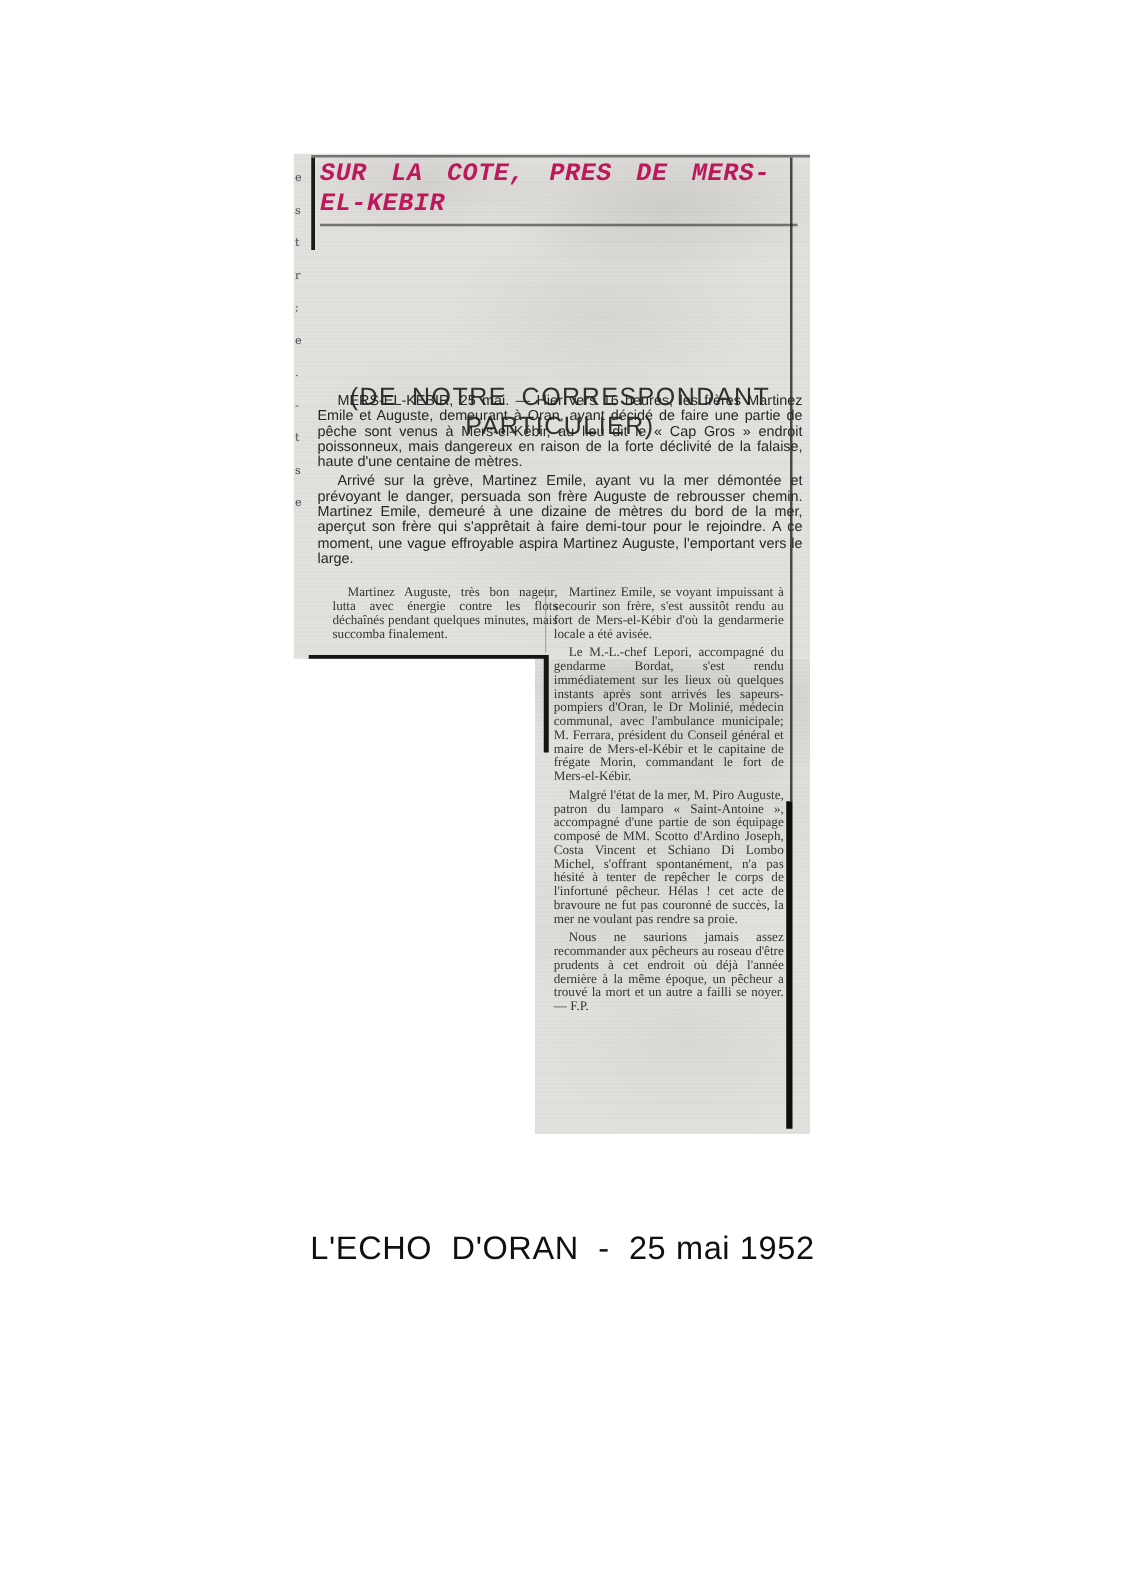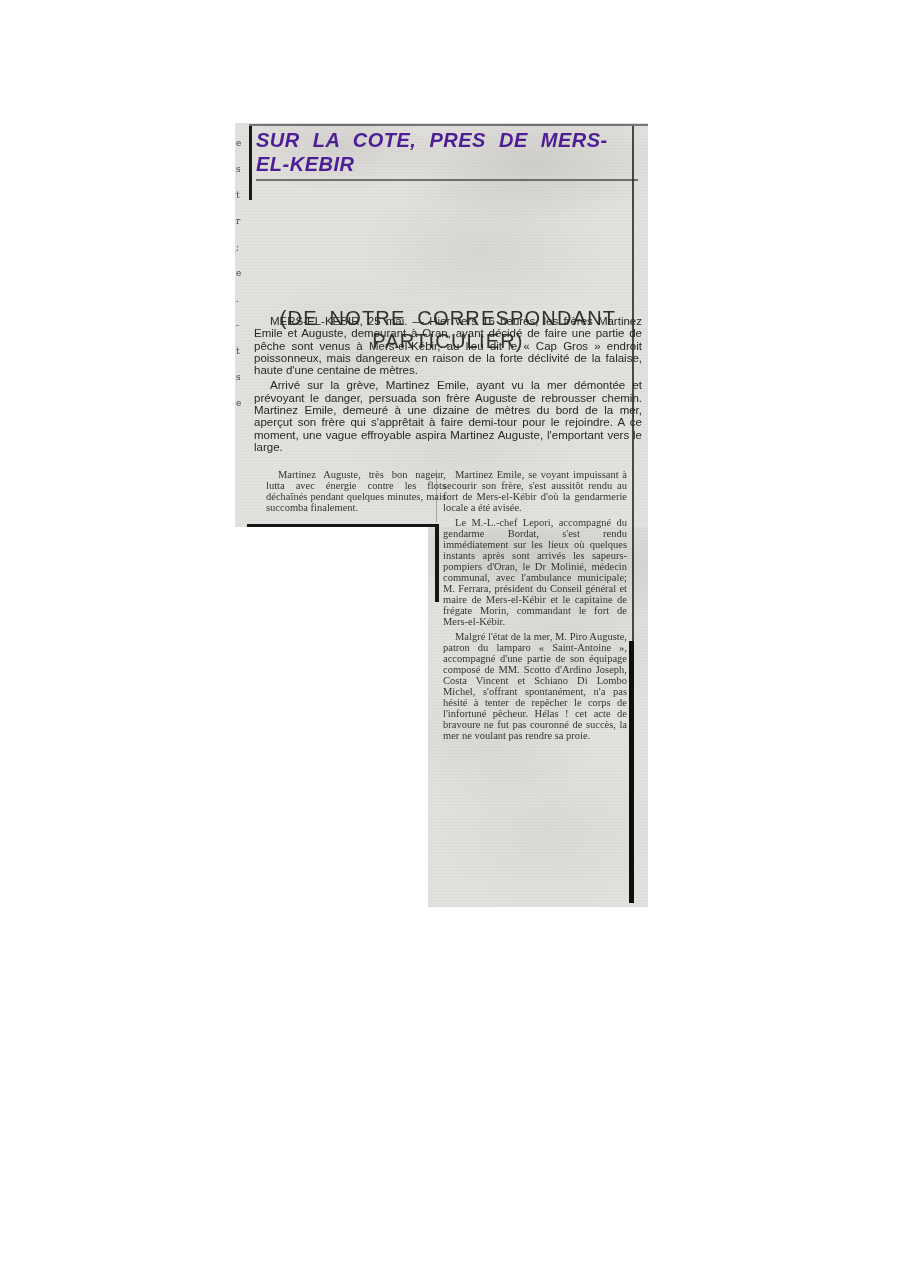--- a/index.html
+++ b/index.html
@@ -34,23 +34,23 @@
   .col-divider     { left:436px; top:470px; width:1px;  height:52px; background:rgba(0,0,0,.25); }
 
   .margin-fragments {
     position:absolute; left:236px; top:130px; width:14px; height:320px;
     font:9px/26px "DejaVu Serif", serif; color:#4a4a4a;
     white-space:pre-line; overflow:hidden; text-align:left;
   }
 
   .kicker {
     position:absolute; left:256px; top:128px; width:382px;
-    font-family:Liberation Sans, sans-serif; font-style:italic; font-weight:bold;
+    font-family:Liberation Mono, monospace; font-style:italic; font-weight:bold;
     font-size:20px; line-height:24px; letter-spacing:.5px; word-spacing:7px;
-    color:#4c1d95; padding-bottom:3px;
+    color:#be185d; padding-bottom:3px;
     border-bottom:2px solid rgba(25,25,25,.55);
   }
 
   .headline { position:absolute; left:253px; top:156px; width:394px; }
   .headline .hl-line {
     font-family:"Liberation Sans", sans-serif; font-weight:bold;
     font-size:48px; line-height:50px; letter-spacing:-1px; word-spacing:9px;
     color:#141414; white-space:nowrap;
   }
 
@@ -118,16 +118,18 @@
   </div>
 
   <div class="col col-left">
     <p>Martinez Auguste, très bon nageur, lutta avec énergie contre les flots déchaînés pendant quelques minutes, mais succomba finalement.</p>
   </div>
 
   <div class="col col-right">
     <p>Martinez Emile, se voyant impuissant à secourir son frère, s'est aussitôt rendu au fort de Mers-el-Kébir d'où la gendarmerie locale a été avisée.</p>
     <p>Le M.-L.-chef Lepori, accompagné du gendarme Bordat, s'est rendu immédiatement sur les lieux où quelques instants après sont arrivés les sapeurs-pompiers d'Oran, le Dr Molinié, médecin communal, avec l'ambulance municipale; M. Ferrara, président du Conseil général et maire de Mers-el-Kébir et le capitaine de frégate Morin, commandant le fort de Mers-el-Kébir.</p>
     <p>Malgré l'état de la mer, M. Piro Auguste, patron du lamparo « Saint-Antoine », accompagné d'une partie de son équipage composé de MM. Scotto d'Ardino Joseph, Costa Vincent et Schiano Di Lombo Michel, s'offrant spontanément, n'a pas hésité à tenter de repêcher le corps de l'infortuné pêcheur. Hélas ! cet acte de bravoure ne fut pas couronné de succès, la mer ne voulant pas rendre sa proie.</p>
+    <p>Nous ne saurions jamais assez recommander aux pêcheurs au roseau d'être prudents à cet endroit où déjà l'année dernière à la même époque, un pêcheur a trouvé la mort et un autre a failli se noyer. — F.P.</p>
   </div>
 
+  <div class="caption">L'ECHO  D'ORAN  -  25 mai 1952</div>
 
 </div>
 
 </body></html>

